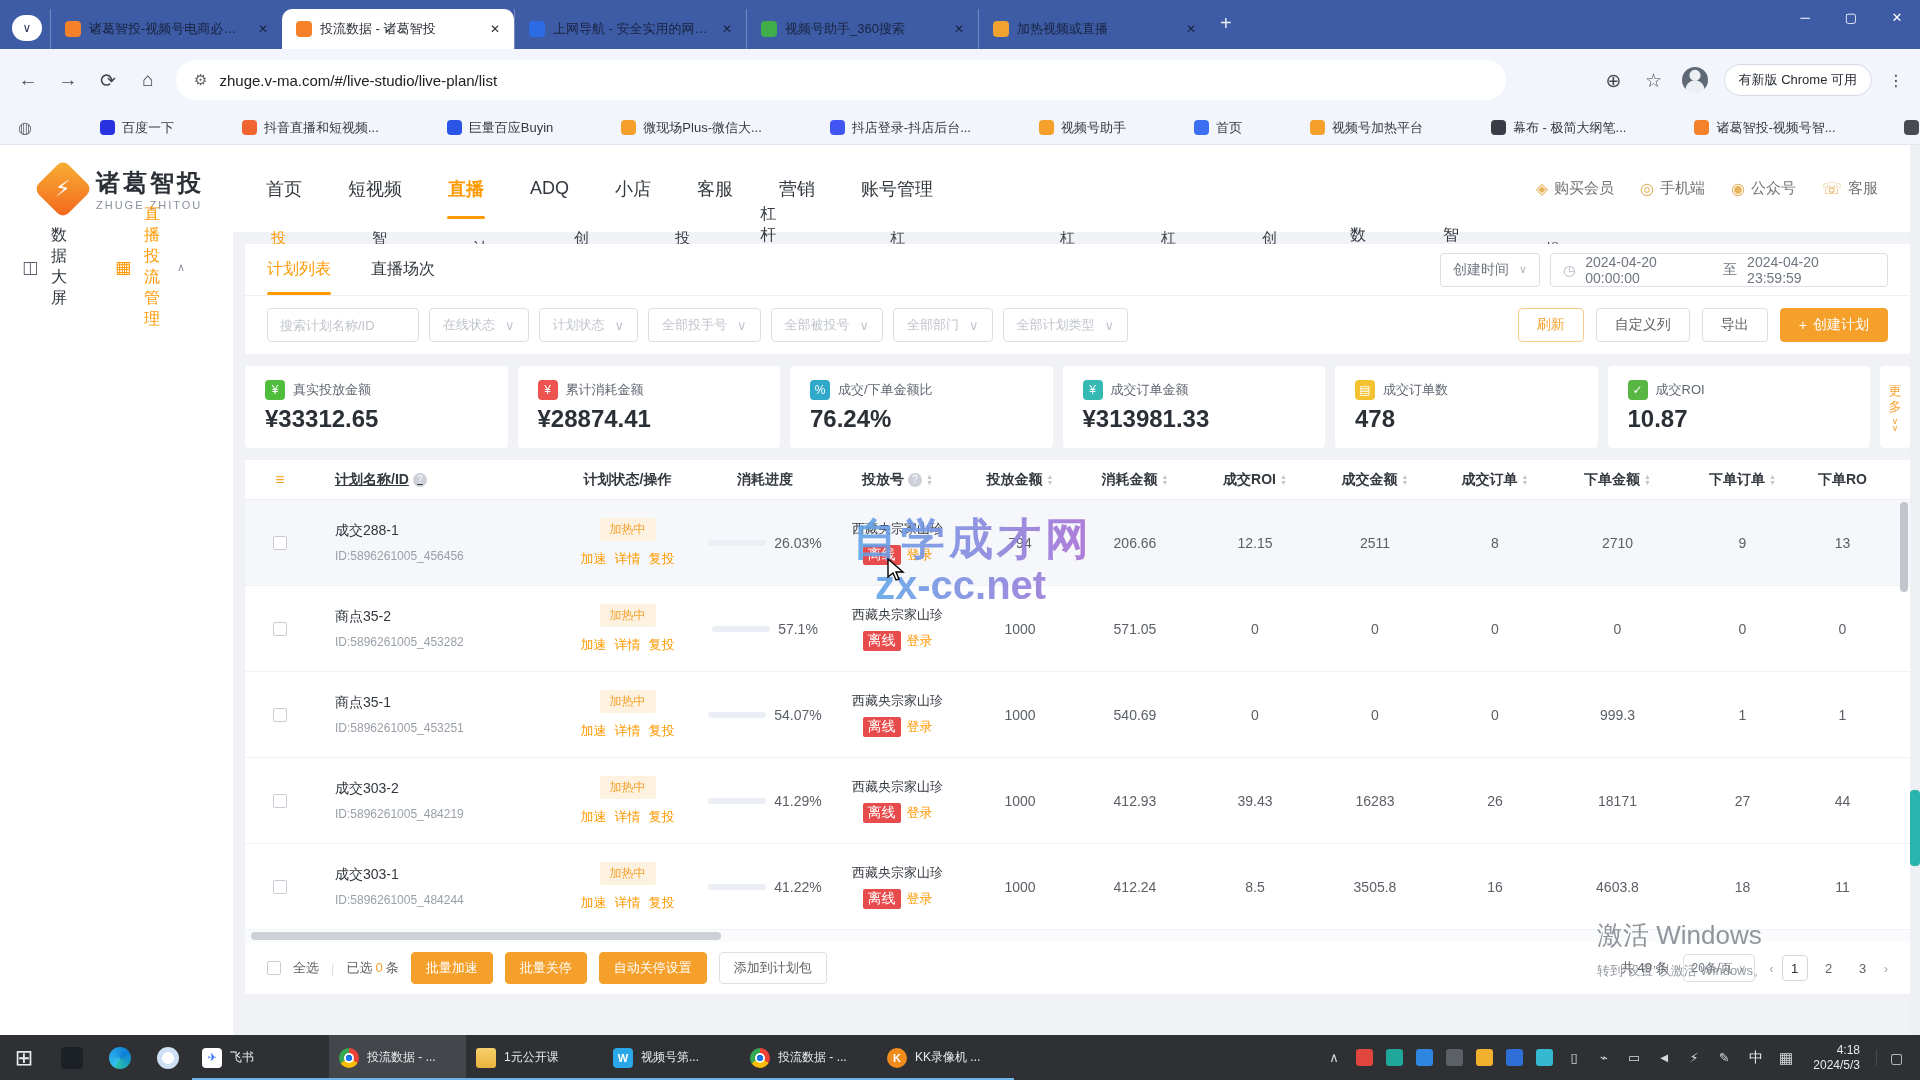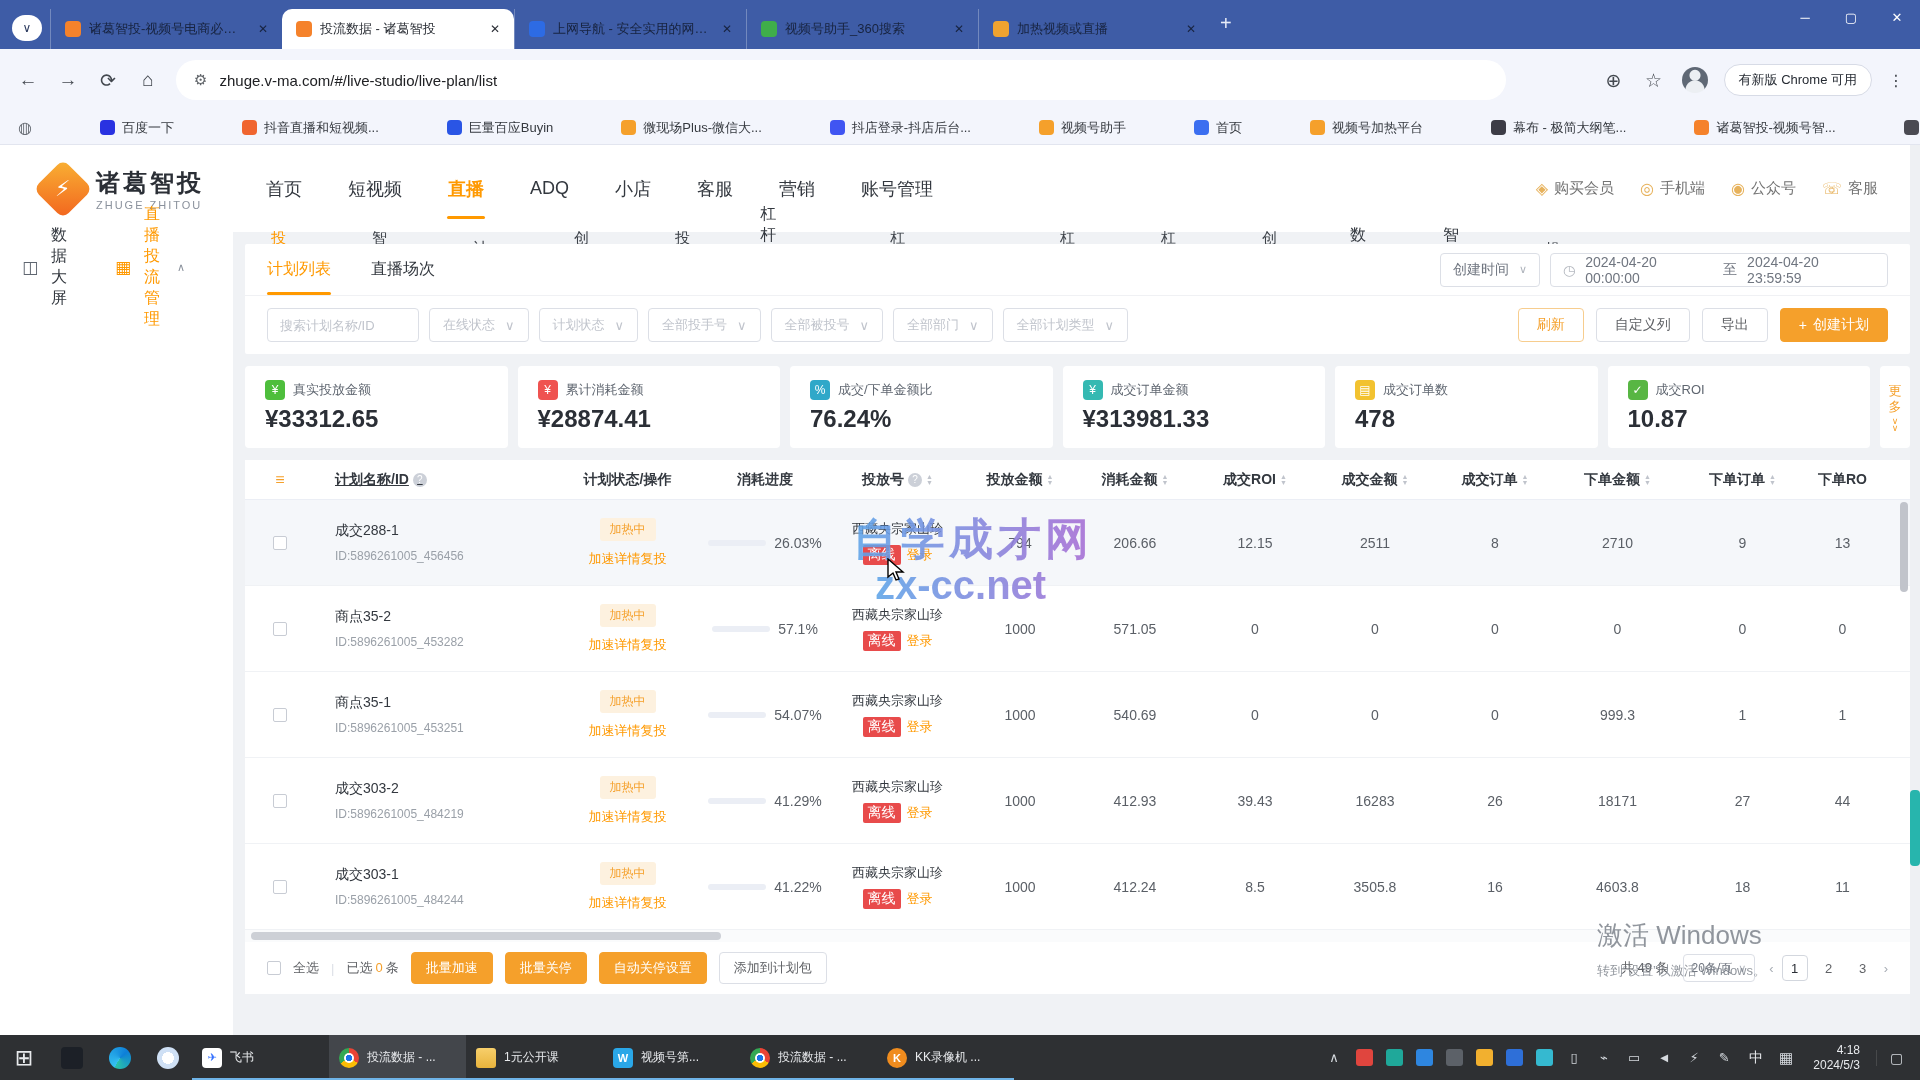--- a/index.html
+++ b/index.html
@@ -109,21 +109,21 @@
   .info { width:14px; height:14px; border-radius:50%; background:#ccd0d8; color:#fff; font-size:10px; display:inline-flex; align-items:center; justify-content:center; font-weight:normal; }
   .trow { display:flex; align-items:center; height:86px; border-bottom:1px solid #f0f2f5; font-size:14px; color:#5a5f66; }
   .trow.active { background:#f5f7fa; }
   .cc { flex:none; display:flex; align-items:center; justify-content:center; }
   .cb { width:14px; height:14px; border:1px solid #c8ccd4; border-radius:2px; background:#fff; }
   .cell-name { flex-direction:column; align-items:flex-start; padding-left:20px; justify-content:center; }
   .cell-name .nm { color:#33383f; }
   .cell-name .pid { color:#9aa0a8; font-size:12px; margin-top:9px; }
   .cell-st { flex-direction:column; }
   .tag-heat { background:#fdf1df; color:#F5A02B; font-size:12px; padding:3px 10px; border-radius:3px; }
-  .acts { margin-top:9px; display:flex; gap:0; font-size:13px; color:#FF9900; }
+  .acts { margin-top:9px; display:flex; gap:8px; font-size:13px; color:#FF9900; }
   .pbar { width:58px; height:6px; border-radius:3px; background:#ebeef5; overflow:hidden; margin-right:8px; }
   .pfill { height:100%; background:#F5A02B; border-radius:3px; }
   .cell-acct { flex-direction:column; font-size:13px; color:#33383f; }
   .acc-line { display:flex; align-items:center; gap:6px; margin-top:7px; }
   .tag-off { background:#e84b4b; color:#fff; font-size:14px; padding:1px 5px; border-radius:2px; }
   .lnk { color:#FF9900; }
   .hscroll { height:12px; background:#fafbfc; display:flex; align-items:center; padding:0 6px; }
   .hthumb { width:470px; height:8px; border-radius:4px; background:#cdd0d6; }
   .vscroll { position:absolute; top:42px; right:2px; width:8px; height:440px; }
   .vthumb { width:8px; height:90px; border-radius:4px; background:#c1c4cb; }

